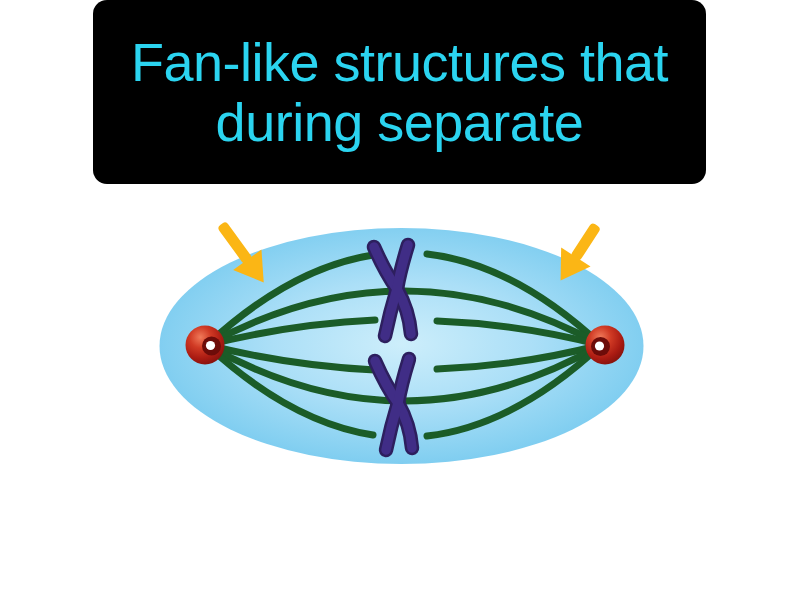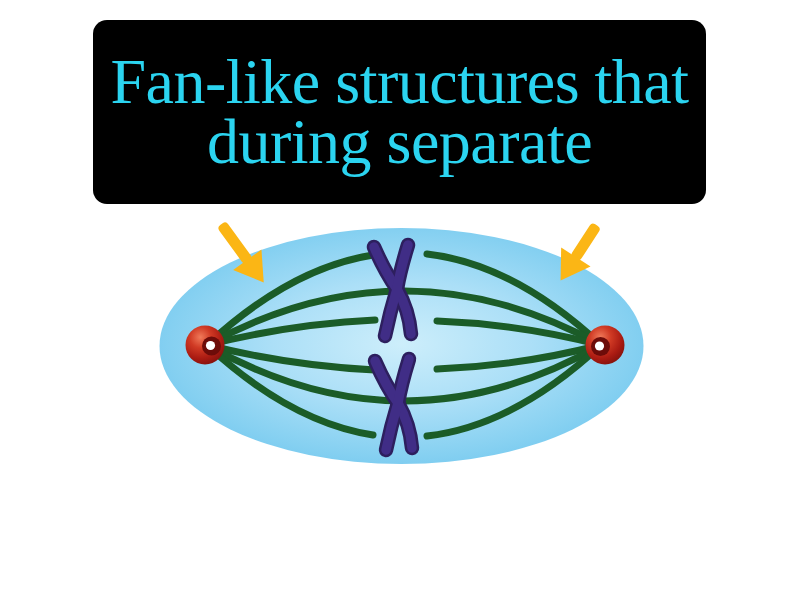--- a/index.html
+++ b/index.html
@@ -1,22 +1,22 @@
 <!DOCTYPE html>
 <html><head>
 <meta charset="utf-8">
 <style>
   html,body{margin:0;padding:0;}
   .page{position:relative;width:800px;height:600px;background:#ffffff;overflow:hidden;
         font-family:"Liberation Sans",sans-serif;}
-  .title-box{position:absolute;left:93px;top:20px;width:613px;height:184px;
+  .title-box{position:absolute;left:93px;top:0;width:613px;height:184px;
              background:#000000;border-radius:14px;
              display:flex;flex-direction:column;align-items:center;justify-content:center;
-             color:#2bd4f0;font-size:64px;line-height:60px;font-weight:400;
-             text-align:center;letter-spacing:-0.5px;font-family:Liberation Serif, serif;}
+             color:#2bd4f0;font-size:54px;line-height:60px;font-weight:400;
+             text-align:center;letter-spacing:-0.5px;}
   .title-line{white-space:nowrap;}
   .cell-svg{position:absolute;left:0;top:0;width:800px;height:600px;}
 </style>
 </head>
 <body>
 
 <div class="page">
 
   <div class="title-box">
     <div class="title-line">Fan-like structures that</div>

